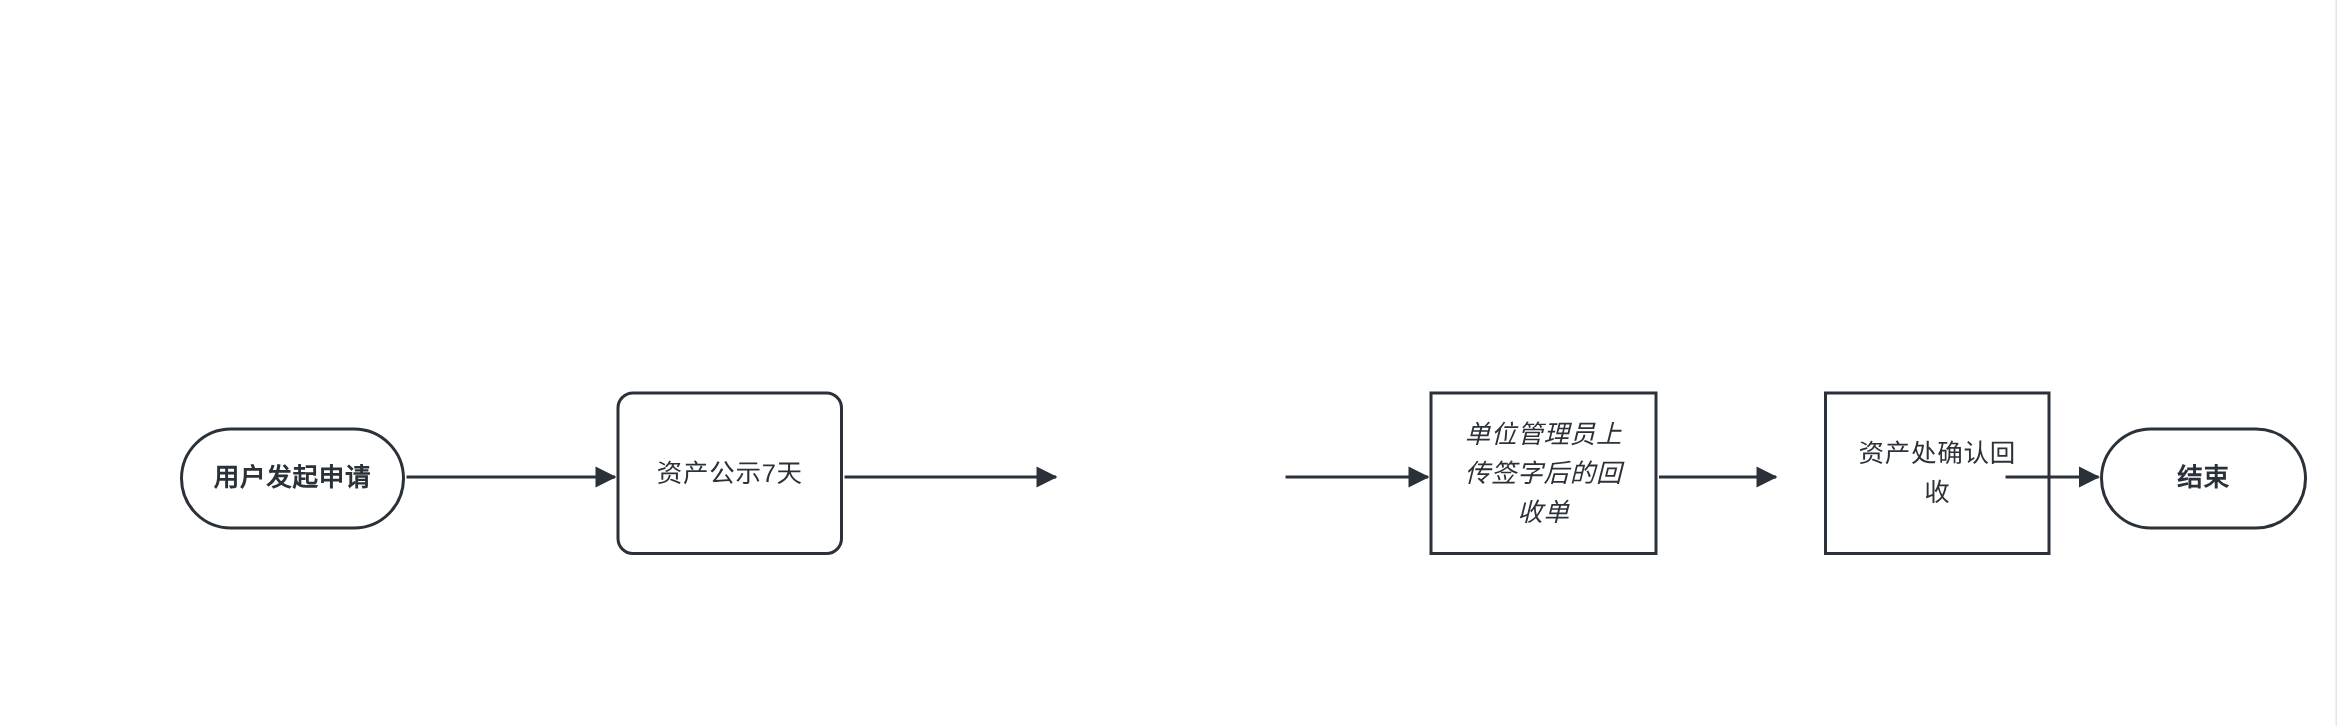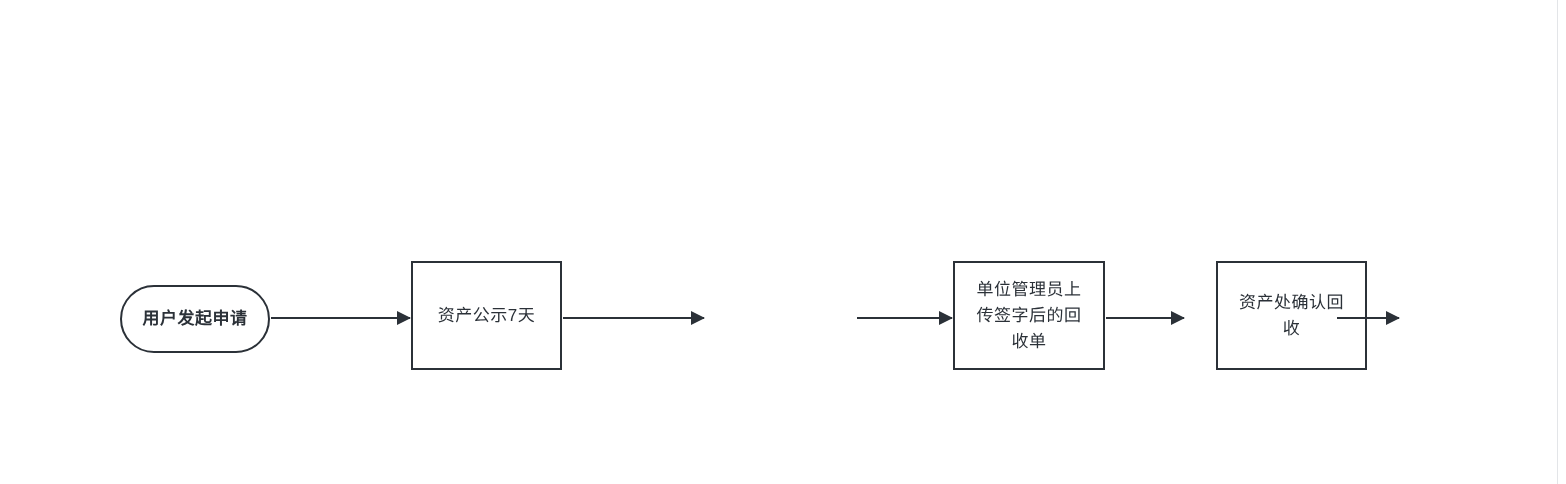--- a/index.html
+++ b/index.html
@@ -75,36 +75,39 @@
 </style>
 </head>
 <body>
 
 <div id="canvas" style="background: rgb(255, 255, 255);">
 
   <div class="node terminal" style="left: 120px; top: 285px; width: 150px; height: 68px; border-color: rgb(43, 49, 56);">
     <span class="label" style="color: rgb(43, 49, 56);">用户发起申请</span>
   </div>
 
-  <div class="node process" style="left: 411px; top: 261px; width: 151px; height: 109px; border-color: rgb(43, 49, 56);">
+  <div class="node process" style="left: 411px; top: 261px; width: 151px; height: 109px; border-color: rgb(43, 49, 56); border-radius: 11px;">
     <span class="label" style="color: rgb(43, 49, 56);">资产公示7天</span>
   </div>
 
 
   <div class="node process" style="left: 953px; top: 261px; width: 152px; height: 109px; border-color: rgb(43, 49, 56);">
-    <span class="label" style="color: rgb(43, 49, 56);">单位管理员上
+    <span class="label" style="color: rgb(43, 49, 56); font-style: italic;">单位管理员上
 传签字后的回
 收单</span>
   </div>
 
   <div class="node process" style="left: 1185px; top: 261px; width: 151px; height: 109px; border-color: rgb(43, 49, 56); margin-left: 31px;">
     <span class="label" style="color: rgb(43, 49, 56);">资产处确认回
 收</span>
   </div>
 
+  <div class="node terminal" style="left: 1400px; top: 285px; width: 138px; height: 68px; border-color: rgb(43, 49, 56);">
+    <span class="label" style="color: rgb(43, 49, 56);">结束</span>
+  </div>
 
   <div class="edge" style="left: 271px; top: 317px; width: 139px; background: rgb(43, 49, 56);">
     <span class="head" style="border-left-color: rgb(43, 49, 56);"></span>
   </div>
   <div class="edge" style="left: 563px; top: 317px; width: 141px; background: rgb(43, 49, 56);">
     <span class="head" style="border-left-color: rgb(43, 49, 56);"></span>
   </div>
   <div class="edge" style="left: 857px; top: 317px; width: 95px; background: rgb(43, 49, 56);">
     <span class="head" style="border-left-color: rgb(43, 49, 56);"></span>
   </div>

